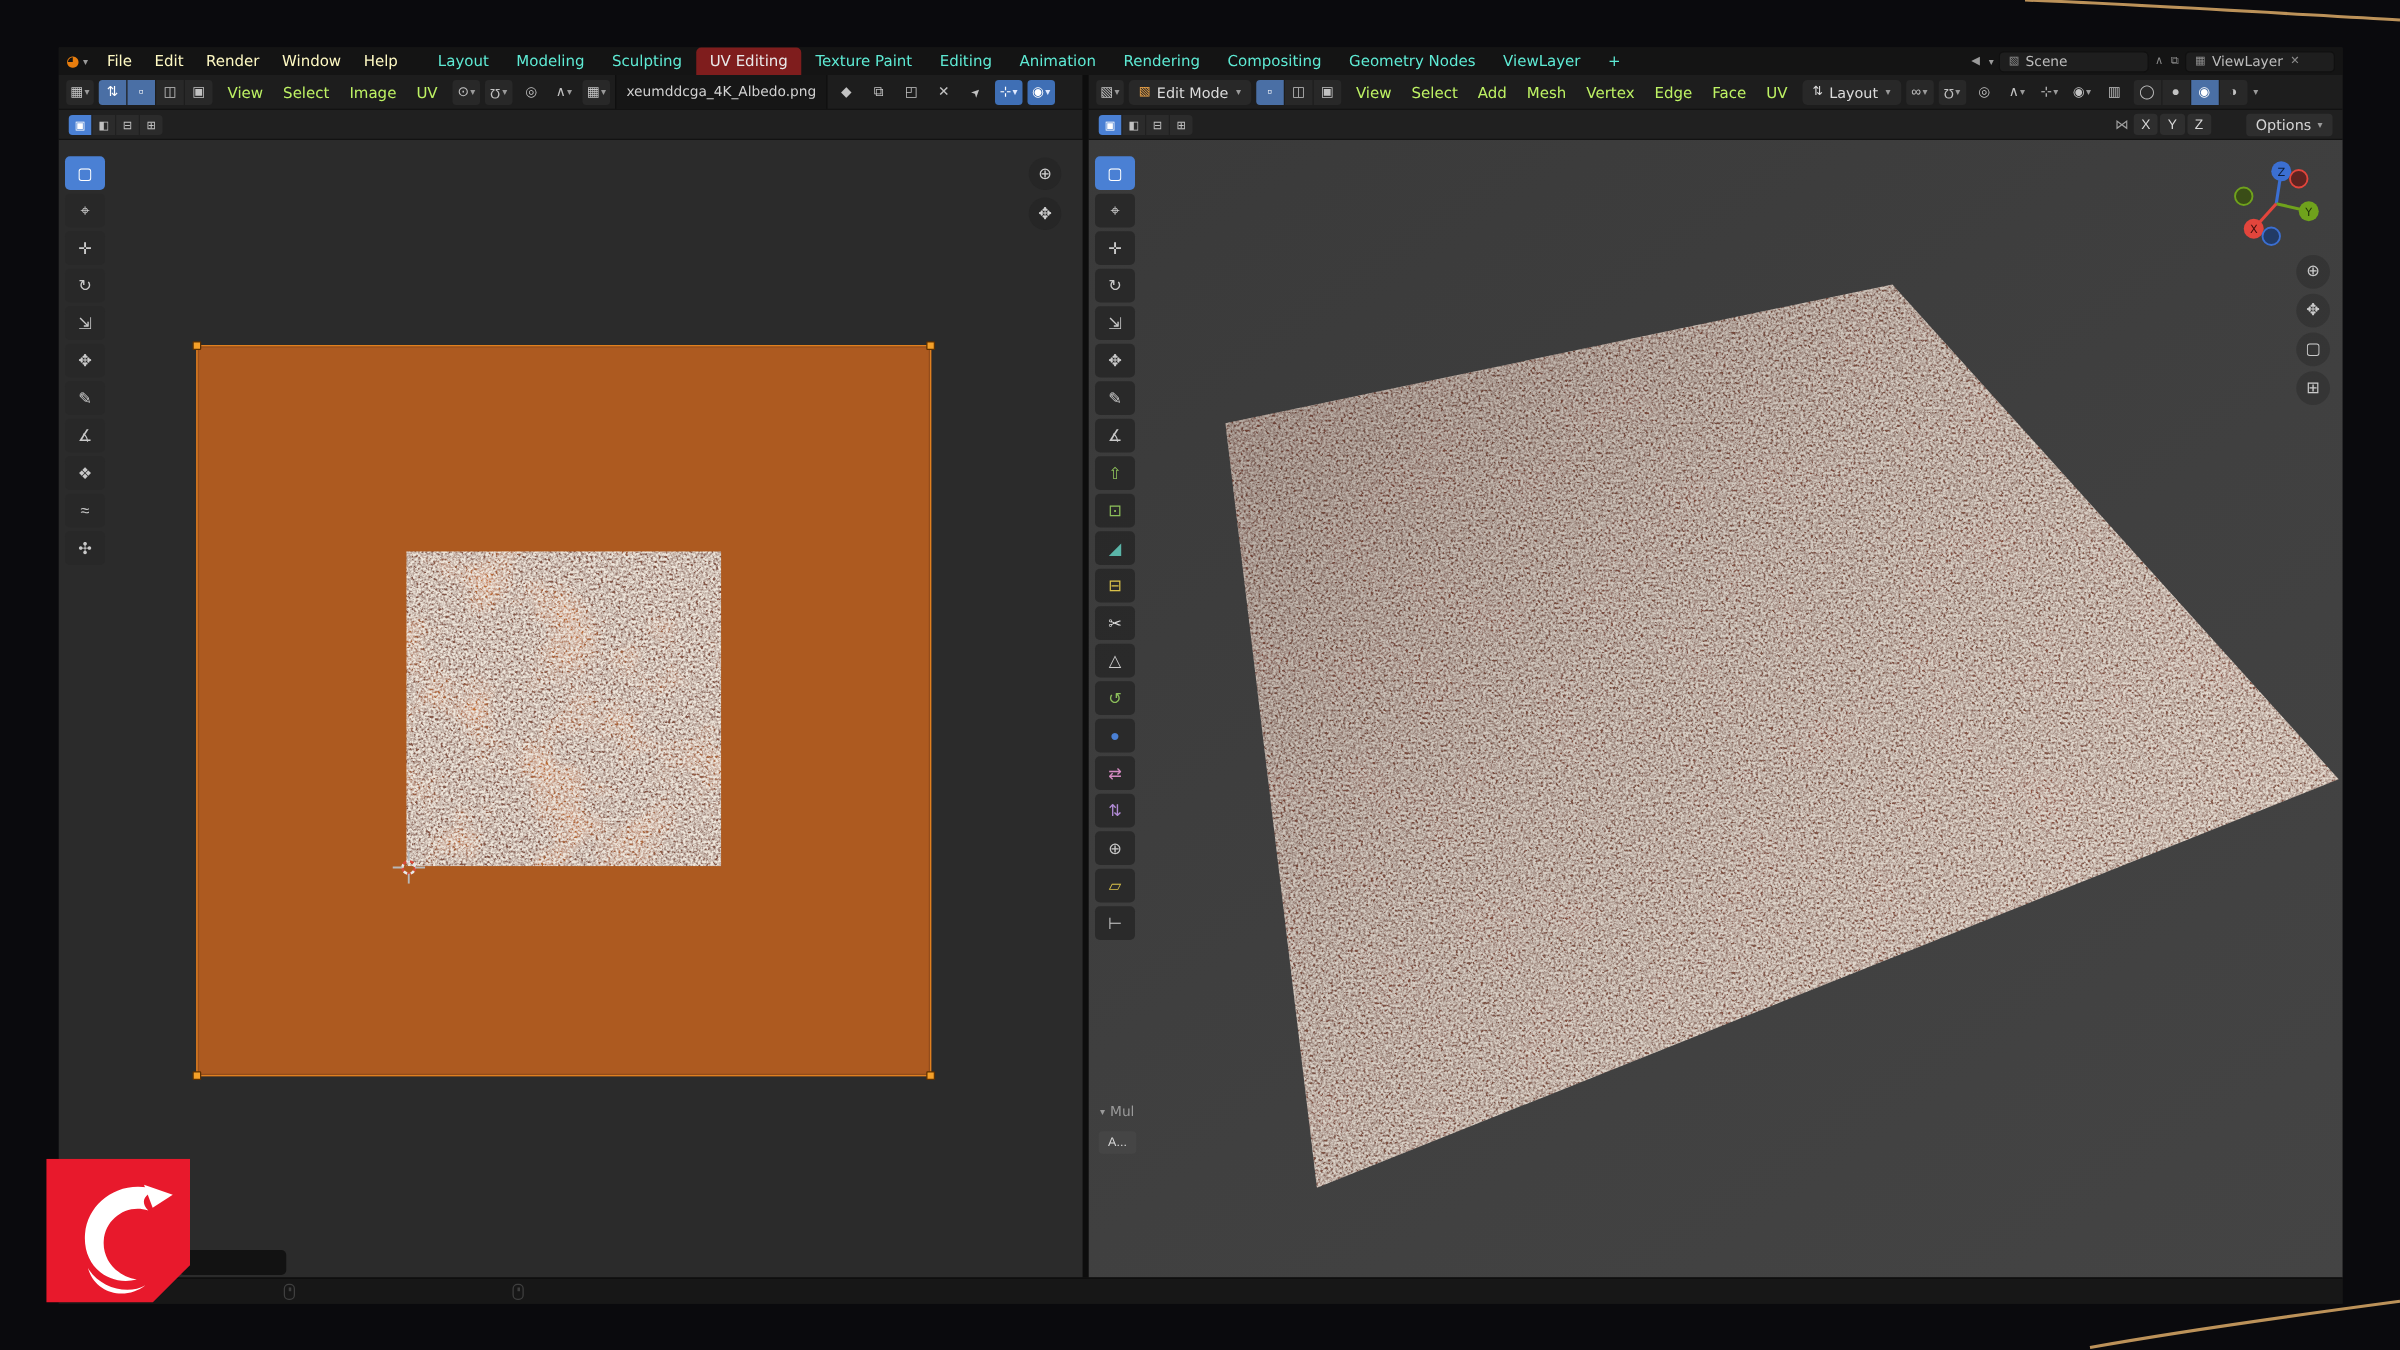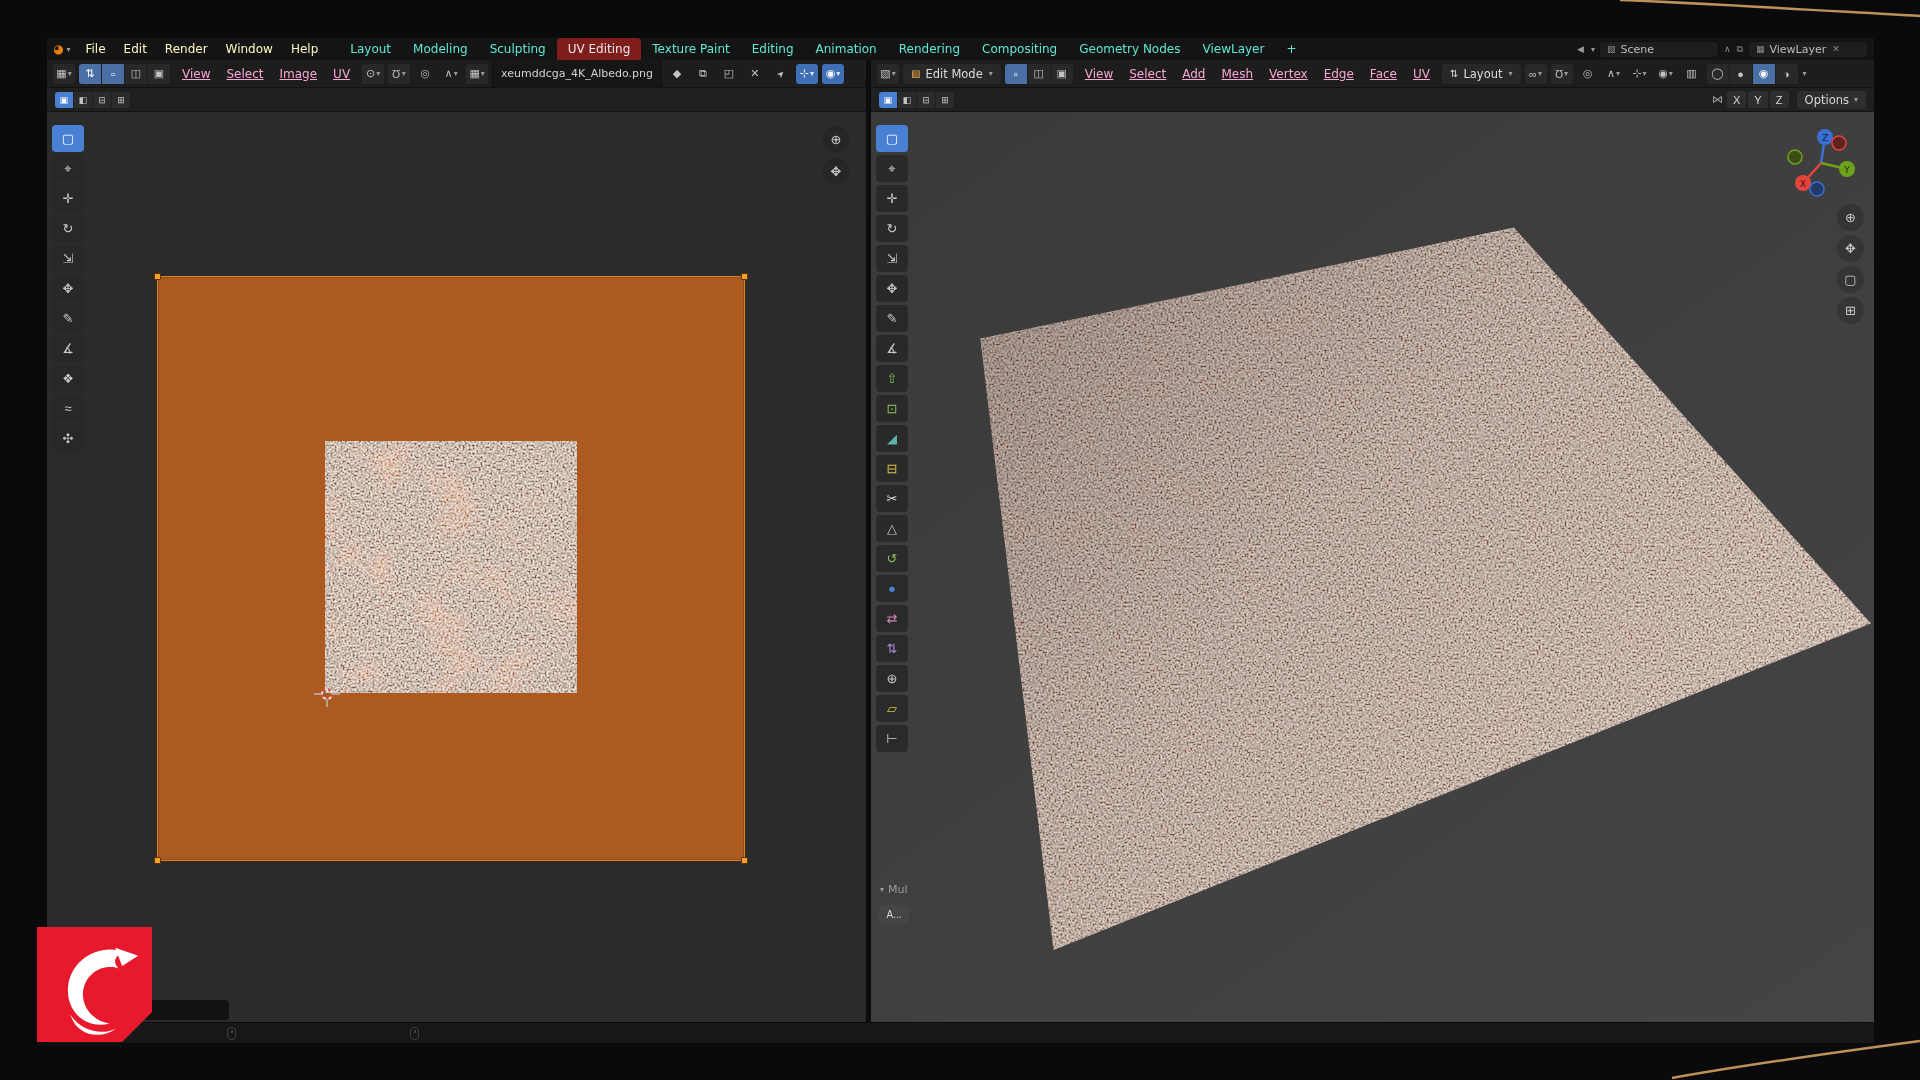--- a/index.html
+++ b/index.html
@@ -37,21 +37,21 @@
   .hdr2{height:24px;background:#202020;display:flex;align-items:center;gap:4px;padding:0 8px;border-bottom:1px solid #121212;}
   .canvas{flex:1;position:relative;overflow:hidden;}
   .uv-canvas{background:#2b2b2b;}
   .v3d-canvas{background:linear-gradient(145deg,#3a3a3a 0%,#404040 55%,#444 100%);}
 
   
   .ic{display:inline-flex;align-items:center;justify-content:center;height:20px;min-width:22px;padding:0 3px;background:#282828;border-radius:3px;color:#c2c2c2;font-size:11px;border:0;}
   .ic.blue{background:#3f6fb5;color:#fff;}
   .ic.flat{background:transparent;}
   .caret{font-size:8px;color:#9a9a9a;margin-left:1px;}
-  .hmenu{background:transparent;border:0;color:#f9a8d4;font:12px "DejaVu Sans",sans-serif;padding:2px 8px;border-radius:3px;text-decoration:underline;}
+  .hmenu{background:transparent;border:0;color:#bef264;font:12px "DejaVu Sans",sans-serif;padding:2px 8px;border-radius:3px;}
   .name-field{display:flex;align-items:center;gap:6px;background:#161616;border:1px solid #0f0f0f;border-radius:4px;height:36px;padding:0 8px;color:#d2d2d2;font-size:11px;}
   .pill{display:flex;align-items:center;gap:5px;background:#282828;border-radius:4px;height:20px;padding:0 8px;color:#dcdcdc;font-size:11.5px;}
   .selgrp{display:flex;gap:1px;}
   .selgrp .ic{border-radius:0;}
   .selgrp .ic:first-child{border-radius:3px 0 0 3px;}
   .selgrp .ic:last-child{border-radius:0 3px 3px 0;}
   .ic.active{background:#4a6fa5;color:#fff;}
   .mini{height:16px;min-width:18px;font-size:9px;background:#2b2b2b;}
   .mini.active{background:#4a80d4;}
   .axis-toggle{height:17px;min-width:19px;background:#2e2e2e;border-radius:3px;border:0;color:#d8d8d8;font-size:11px;}
@@ -351,21 +351,21 @@
               <button class="ic mini">⊞</button>
             </div>
           <div style="margin-left:auto;display:flex;align-items:center;gap:4px">
             <span style="color:#9f9f9f;font-size:11px">⋈</span>
             <div style="display:flex;gap:2px">
 
             <button class="axis-toggle">X</button>
                 <button class="axis-toggle">Y</button>
                 <button class="axis-toggle">Z</button>
               </div>
-            <div class="opts" style="margin-left:4px">
+            <div class="opts" style="margin-left:24px">
               <span>Options</span>
               <span class="caret">▾</span>
             </div>
           </div>
         </div>
         <div class="canvas v3d-canvas">
 
           <div class="plane">
             <svg preserveAspectRatio="none">
               <rect width="100%" height="100%" fill="#8f5140" filter="url(#rockf)"></rect>

